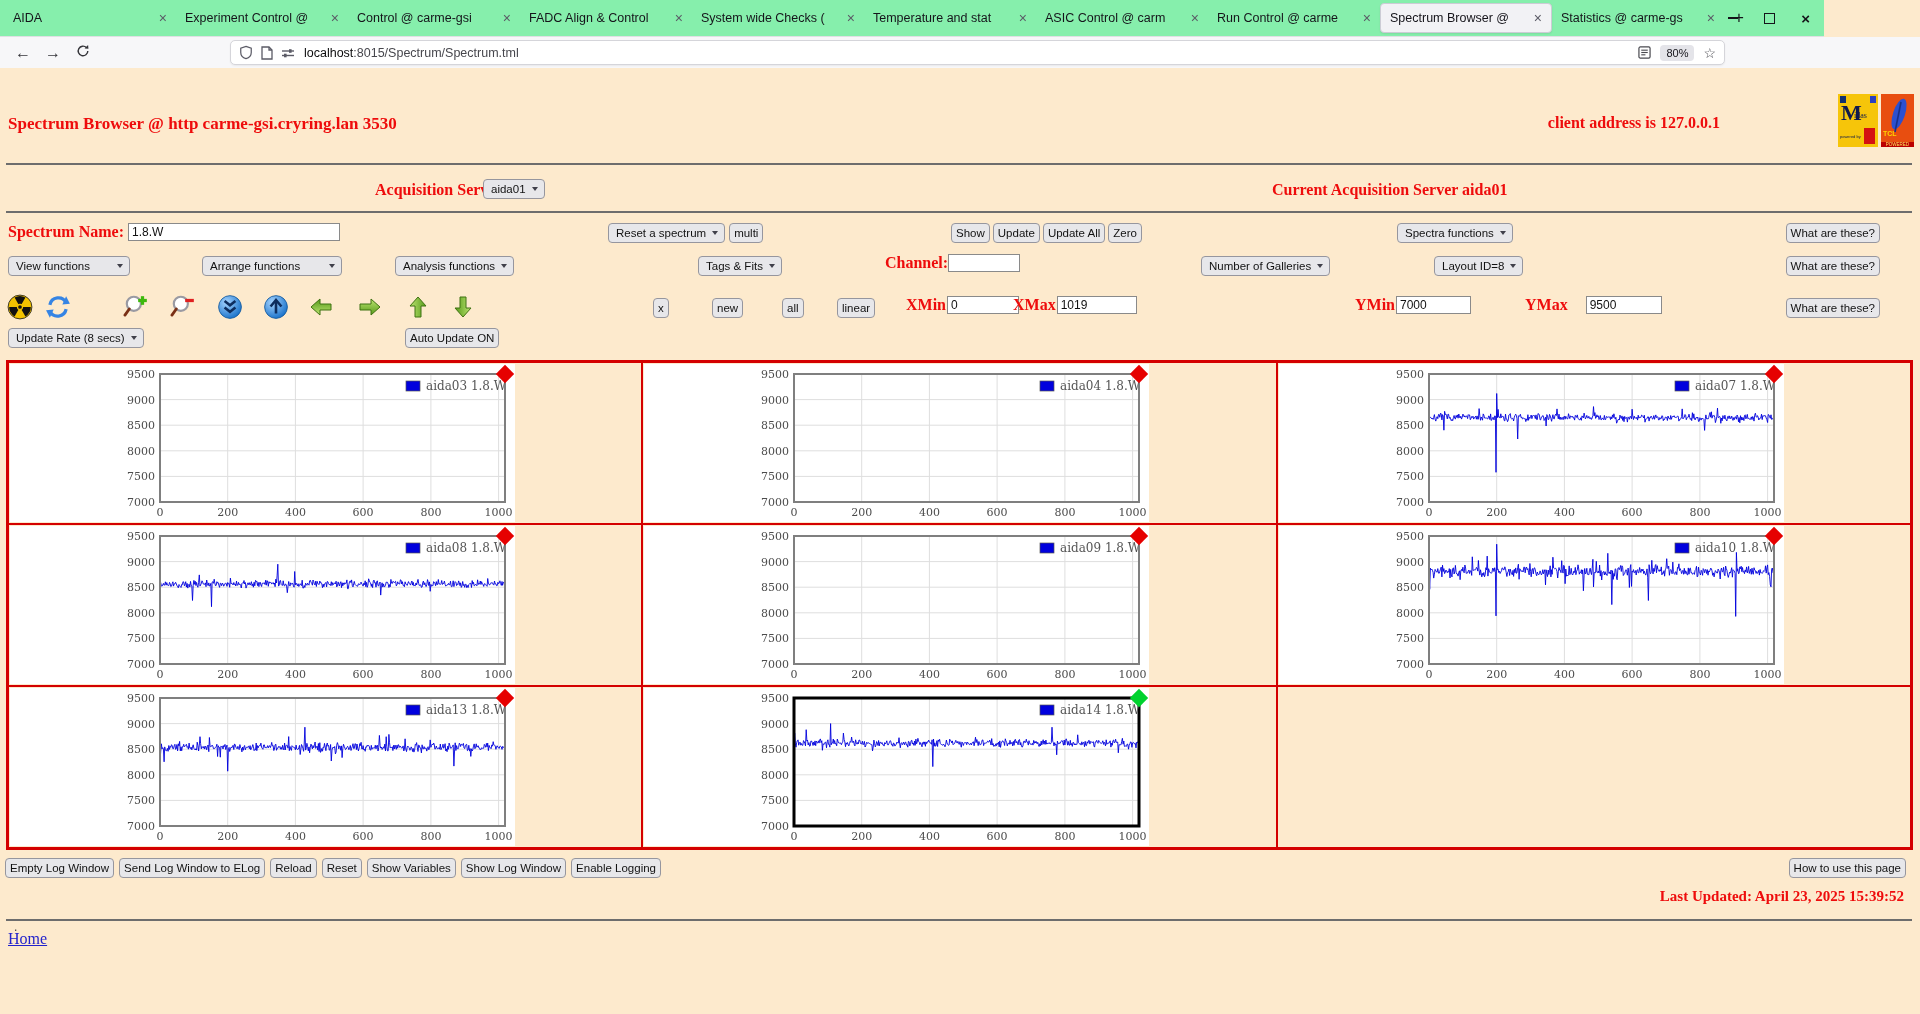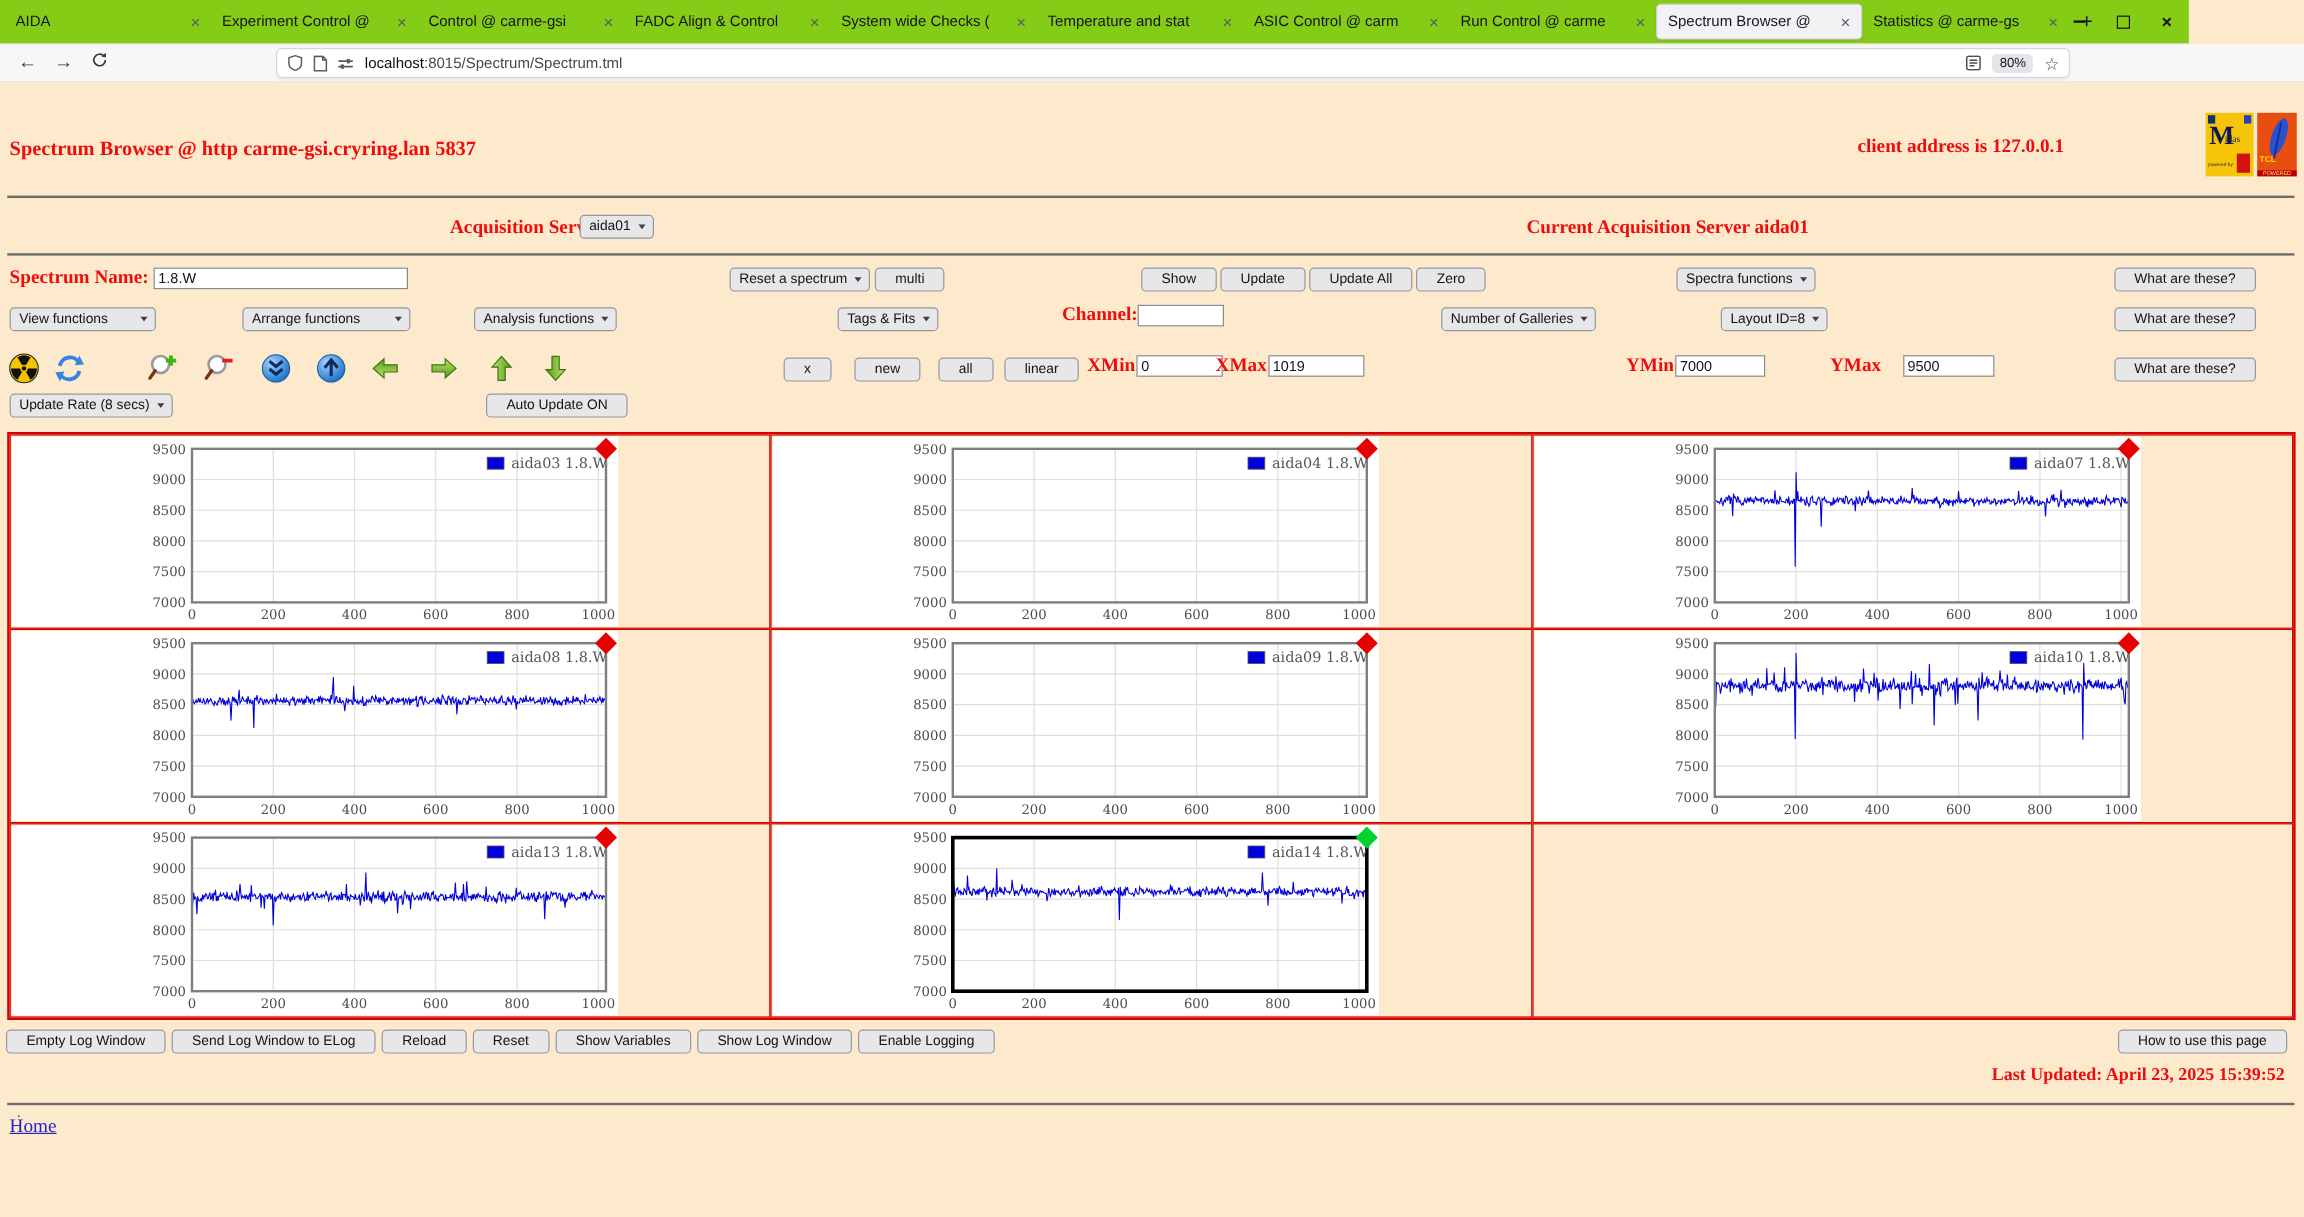--- a/index.html
+++ b/index.html
@@ -1,18 +1,18 @@
 <!DOCTYPE html>
 <html><head>
 <meta charset="utf-8">
 <style>
   html,body{margin:0;padding:0}
   body{width:1920px;height:1014px;overflow:hidden;background:#fdeacd;font-family:"Liberation Sans",sans-serif;position:relative}
   
-  .tabbar{position:absolute;top:0;left:0;width:1824px;height:36px;background:#84cc16;border-bottom:1px solid #e0e0e4;display:flex;align-items:center}
+  .tabbar{position:absolute;top:0;left:0;width:1824px;height:36px;background:#86efac;border-bottom:1px solid #e0e0e4;display:flex;align-items:center}
   #tabs{display:flex;height:36px;align-items:center;padding-left:4px}
   .tab{width:172px;height:30px;margin:3px 0;box-sizing:border-box;display:flex;align-items:center;gap:6px;padding:0 9px;border-radius:4px;color:#15141a;font-size:12.5px}
   .tab .tlab{flex:1;overflow:hidden;white-space:nowrap}
   .tab .tclose{color:#5b5b66;font-size:14px;line-height:1}
   .tab.active{background:#f2f2f5;border:1px solid #ccccd5;box-shadow:0 1px 2px rgba(0,0,0,.08)}
   .newtab{font-size:17px;color:#15141a;padding:0 10px}
   .wincontrols{position:absolute;right:14px;top:0;height:36px;display:flex;align-items:center;gap:26px;color:#15141a}
   .win-min{width:10px;height:2px;background:#15141a;display:inline-block}
   .win-max{width:9px;height:9px;border:1.6px solid #15141a;display:inline-block}
   .win-close{font-size:15px;font-weight:bold}
@@ -26,21 +26,21 @@
   .urlright{display:flex;align-items:center;gap:9px}
   .zoombadge{background:#e4e4e9;border-radius:4px;font-size:11px;padding:2px 6px;color:#15141a}
   .staricon{font-size:14px;color:#4a4a50}
   .tb-right{position:absolute;right:12px;top:37px;height:31px;display:flex;align-items:center;gap:22px;color:#35353a}
   .chev2{font-size:14px;letter-spacing:-2px}
   .hamb{font-size:17px}
   
   .page{position:absolute;top:68px;left:0;width:1920px;height:946px;background:#fdeacd}
   .redlbl{position:absolute;font-family:"Liberation Serif",serif;font-weight:bold;color:#ee0c0c;font-size:16px;white-space:nowrap}
   .hrline{position:absolute;left:6px;right:8px;height:2px;background:#6d6d6d}
-  .btn{height:20px;padding:1px 16px;font:11.5px "Liberation Sans",sans-serif;background:#e7e7ea;border:1px solid #96969e;border-radius:4px;color:#121212;display:inline-flex;align-items:center;justify-content:center;box-sizing:border-box;white-space:nowrap}
+  .btn{height:20px;padding:1px 4px;font:11.5px "Liberation Sans",sans-serif;background:#e7e7ea;border:1px solid #96969e;border-radius:4px;color:#121212;display:inline-flex;align-items:center;justify-content:center;box-sizing:border-box;white-space:nowrap}
   .sel{height:20px;padding:1px 6px 1px 7px;font:11.5px "Liberation Sans",sans-serif;background:#e7e7ea;border:1px solid #96969e;border-radius:4px;color:#121212;display:inline-flex;align-items:center;gap:6px;box-sizing:border-box;white-space:nowrap}
   .sel::after{content:"";width:0;height:0;border-left:3.5px solid transparent;border-right:3.5px solid transparent;border-top:4px solid #40404a}
   .inp{height:18px;border:1px solid #8a8a8a;background:#fff;font:12px "Liberation Sans",sans-serif;padding:0 3px;box-sizing:border-box;color:#111}
   .abs{position:absolute}
   .grp{position:absolute;display:flex;align-items:center;gap:4px}
   .icn{position:absolute;width:26px;height:26px}
   
   .grid{position:absolute;left:6px;top:292px;width:1903px;display:grid;grid-template-columns:repeat(3,1fr);grid-auto-rows:162px;border:2px solid #d40000;background:#fdeacd}
   .cell{border:1px solid #d40000;position:relative;overflow:hidden}
   .plotwrap{width:505px;height:158px;background:#fff;margin:1px 0 0 1px}
@@ -165,21 +165,21 @@
     </span>
   </div>
   <div class="tb-right">
     <span class="chev2">»</span>
     <span class="hamb">≡</span>
   </div>
 </div>
 
 <div class="page">
 
-  <div class="redlbl" style="left:8px;top:46px;font-size:17px">Spectrum Browser @ http carme-gsi.cryring.lan 5837</div>
+  <div class="redlbl" style="left:8px;top:46px;font-size:17px">Spectrum Browser @ http carme-gsi.cryring.lan 3530</div>
   <div class="redlbl" style="right:200px;top:46px">client address is 127.0.0.1</div>
 
   <div class="logos">
     <div class="midas">
       <span class="csq1"></span>
       <span class="csq2"></span>
       <span class="mm">M</span>
       <span class="midassub">idas</span>
       <span class="pby">powered by</span>
       <span class="redbox"></span>

